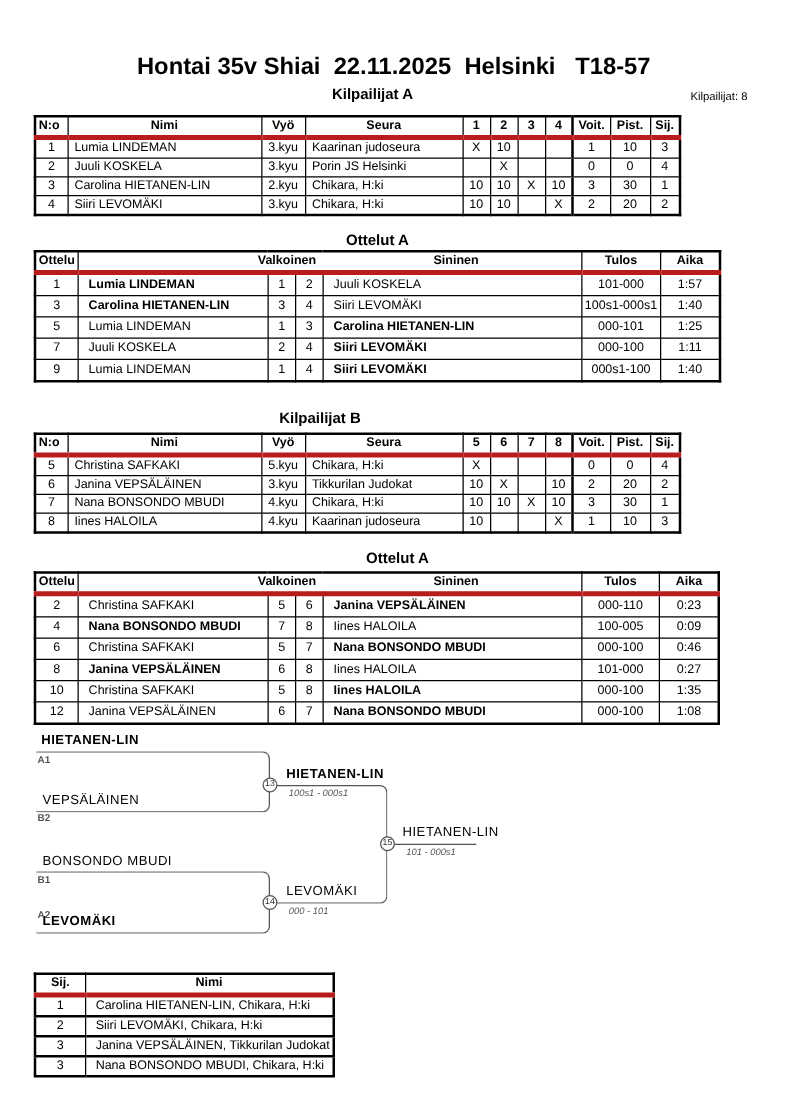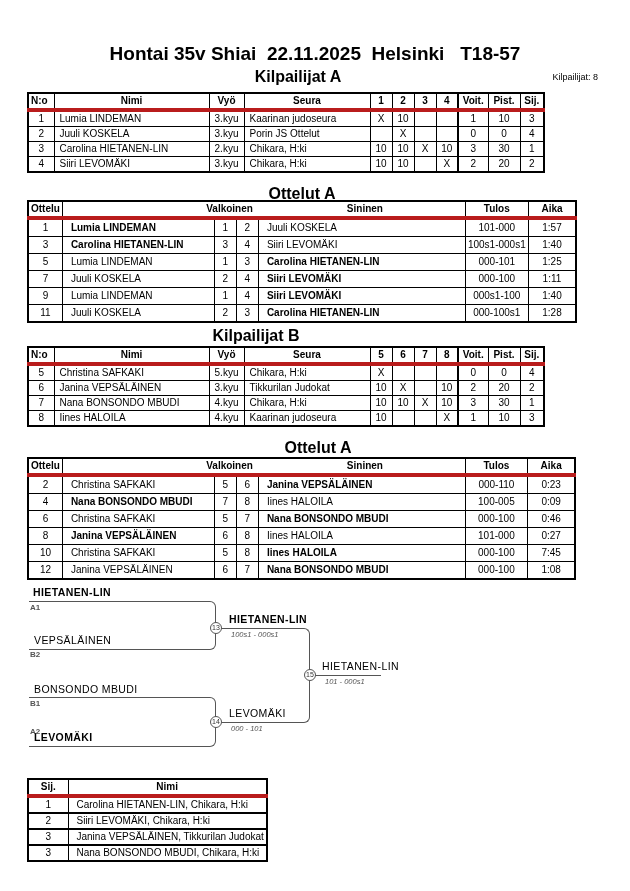--- a/index.html
+++ b/index.html
@@ -1,20 +1,20 @@
 <!DOCTYPE html>
 <html><head>
 <meta charset="utf-8">
 <style>
   html,body{margin:0;padding:0;background:#fff;}
   .page{position:relative;width:630px;height:891px;background:#ffffff;
         font-family:"Liberation Sans","DejaVu Sans",sans-serif;color:#000;overflow:hidden;}
   .abs{position:absolute;}
   .main-title{top:43px;left:0;width:630px;text-align:center;font-size:19px;font-weight:bold;white-space:pre;}
-  .sec-title{font-size:16px;font-weight:bold;text-align:center;}
+  .sec-title{font-size:12px;font-weight:bold;text-align:center;}
   .count-label{top:72px;right:32px;font-size:9px;}
 
   table.tbl{position:absolute;border-collapse:collapse;table-layout:fixed;
             font-size:10px;background:#fff;border:2px solid #000;}
   .tbl th,.tbl td{border:1px solid #000;padding:0 2px;overflow:hidden;white-space:nowrap;
                   height:14px;line-height:14px;vertical-align:middle;}
   .tbl th{border-bottom:4px solid #b91c1c;font-weight:bold;text-align:center;height:14px;}
   .tbl td{text-align:center;}
   .tbl .l{text-align:left;padding-left:5px;}
   .tbl .l8{text-align:left;padding-left:8px;}
@@ -95,21 +95,21 @@
         <td></td>
         <td></td>
         <td class="thickL">1</td>
         <td>10</td>
         <td>3</td>
       </tr>
       <tr>
         <td>2</td>
         <td class="l">Juuli KOSKELA</td>
         <td>3.kyu</td>
-        <td class="l">Porin JS Ottelut</td>
+        <td class="l">Porin JS Helsinki</td>
         <td></td>
         <td>X</td>
         <td></td>
         <td></td>
         <td class="thickL">0</td>
         <td>0</td>
         <td>4</td>
       </tr>
       <tr>
         <td>3</td>
@@ -203,29 +203,20 @@
         <td>1:11</td>
       </tr>
       <tr class="mt">
         <td>9</td>
         <td class="l8">Lumia LINDEMAN</td>
         <td>1</td>
         <td>4</td>
         <td class="l8 b">Siiri LEVOMÄKI</td>
         <td>000s1-100</td>
         <td>1:40</td>
-      </tr>
-      <tr class="mt">
-        <td>11</td>
-        <td class="l8">Juuli KOSKELA</td>
-        <td>2</td>
-        <td>3</td>
-        <td class="l8 b">Carolina HIETANEN-LIN</td>
-        <td>000-100s1</td>
-        <td>1:28</td>
       </tr>
     </tbody>
   </table>
 
   <div class="abs sec-title" style="top:327px;left:0;width:512px;">Kilpailijat B</div>
 
   <table class="tbl" style="left:27px;top:346px;">
     <colgroup>
         <col style="width:26px">
         <col style="width:155px">
@@ -372,21 +363,21 @@
         <td>101-000</td>
         <td>0:27</td>
       </tr>
       <tr class="mt">
         <td>10</td>
         <td class="l8">Christina SAFKAKI</td>
         <td>5</td>
         <td>8</td>
         <td class="l8 b">Iines HALOILA</td>
         <td>000-100</td>
-        <td>7:45</td>
+        <td>1:35</td>
       </tr>
       <tr class="mt">
         <td>12</td>
         <td class="l8">Janina VEPSÄLÄINEN</td>
         <td>6</td>
         <td>7</td>
         <td class="l8 b">Nana BONSONDO MBUDI</td>
         <td>000-100</td>
         <td>1:08</td>
       </tr>

